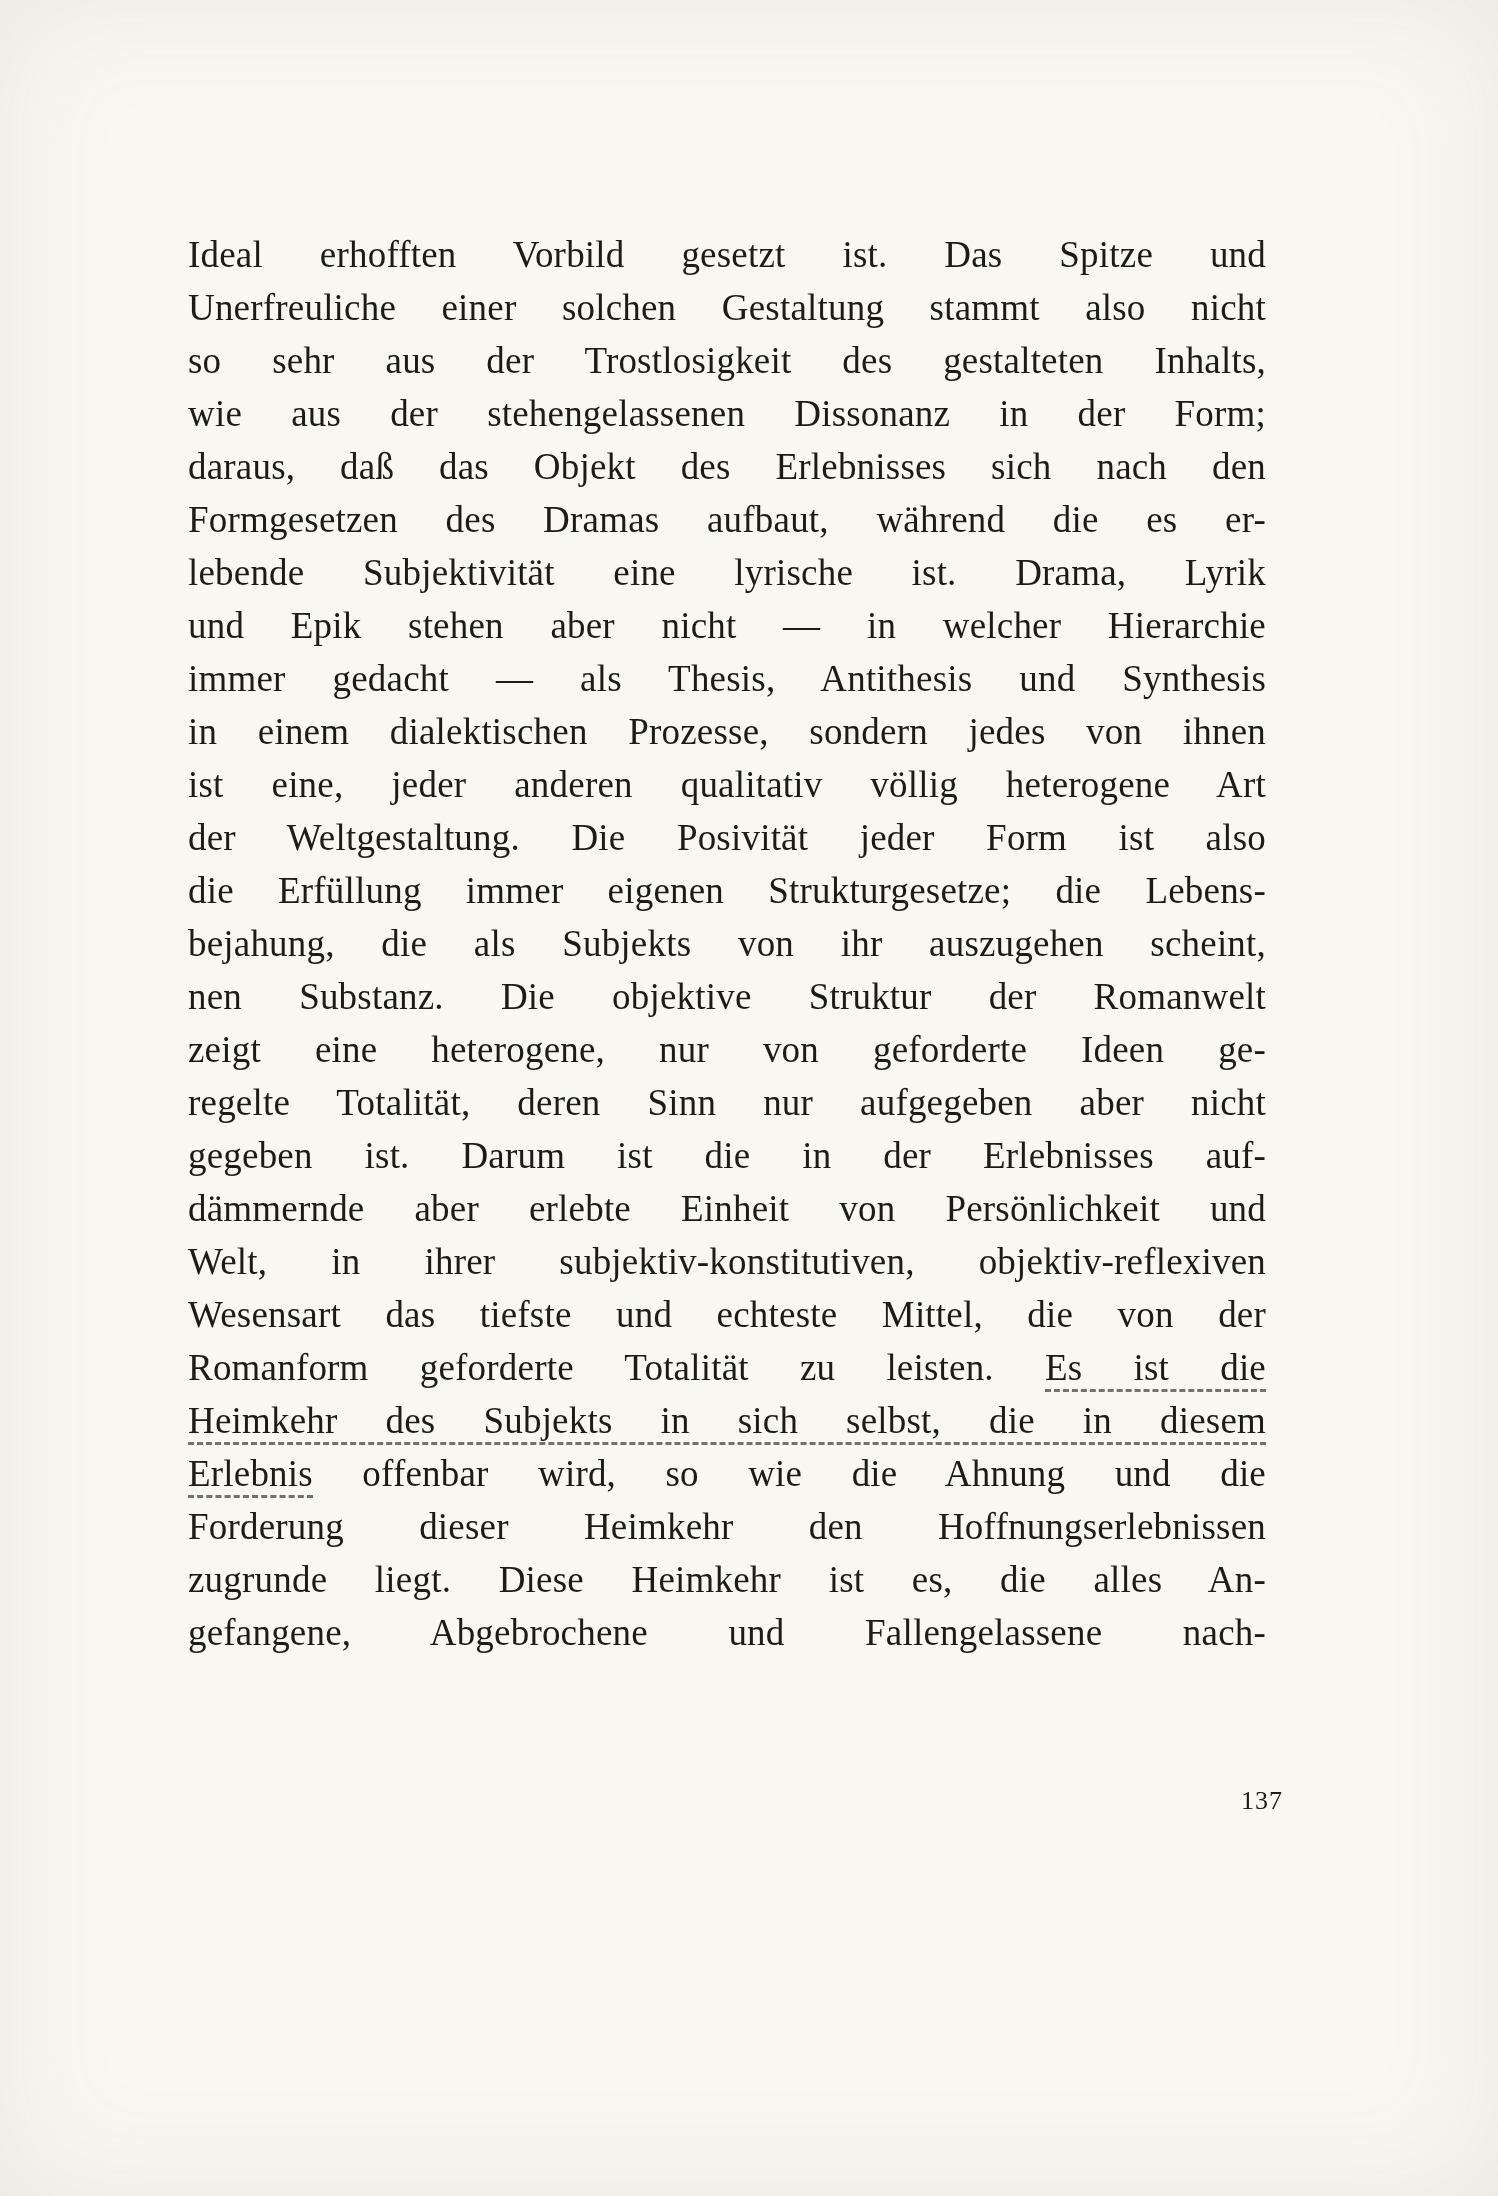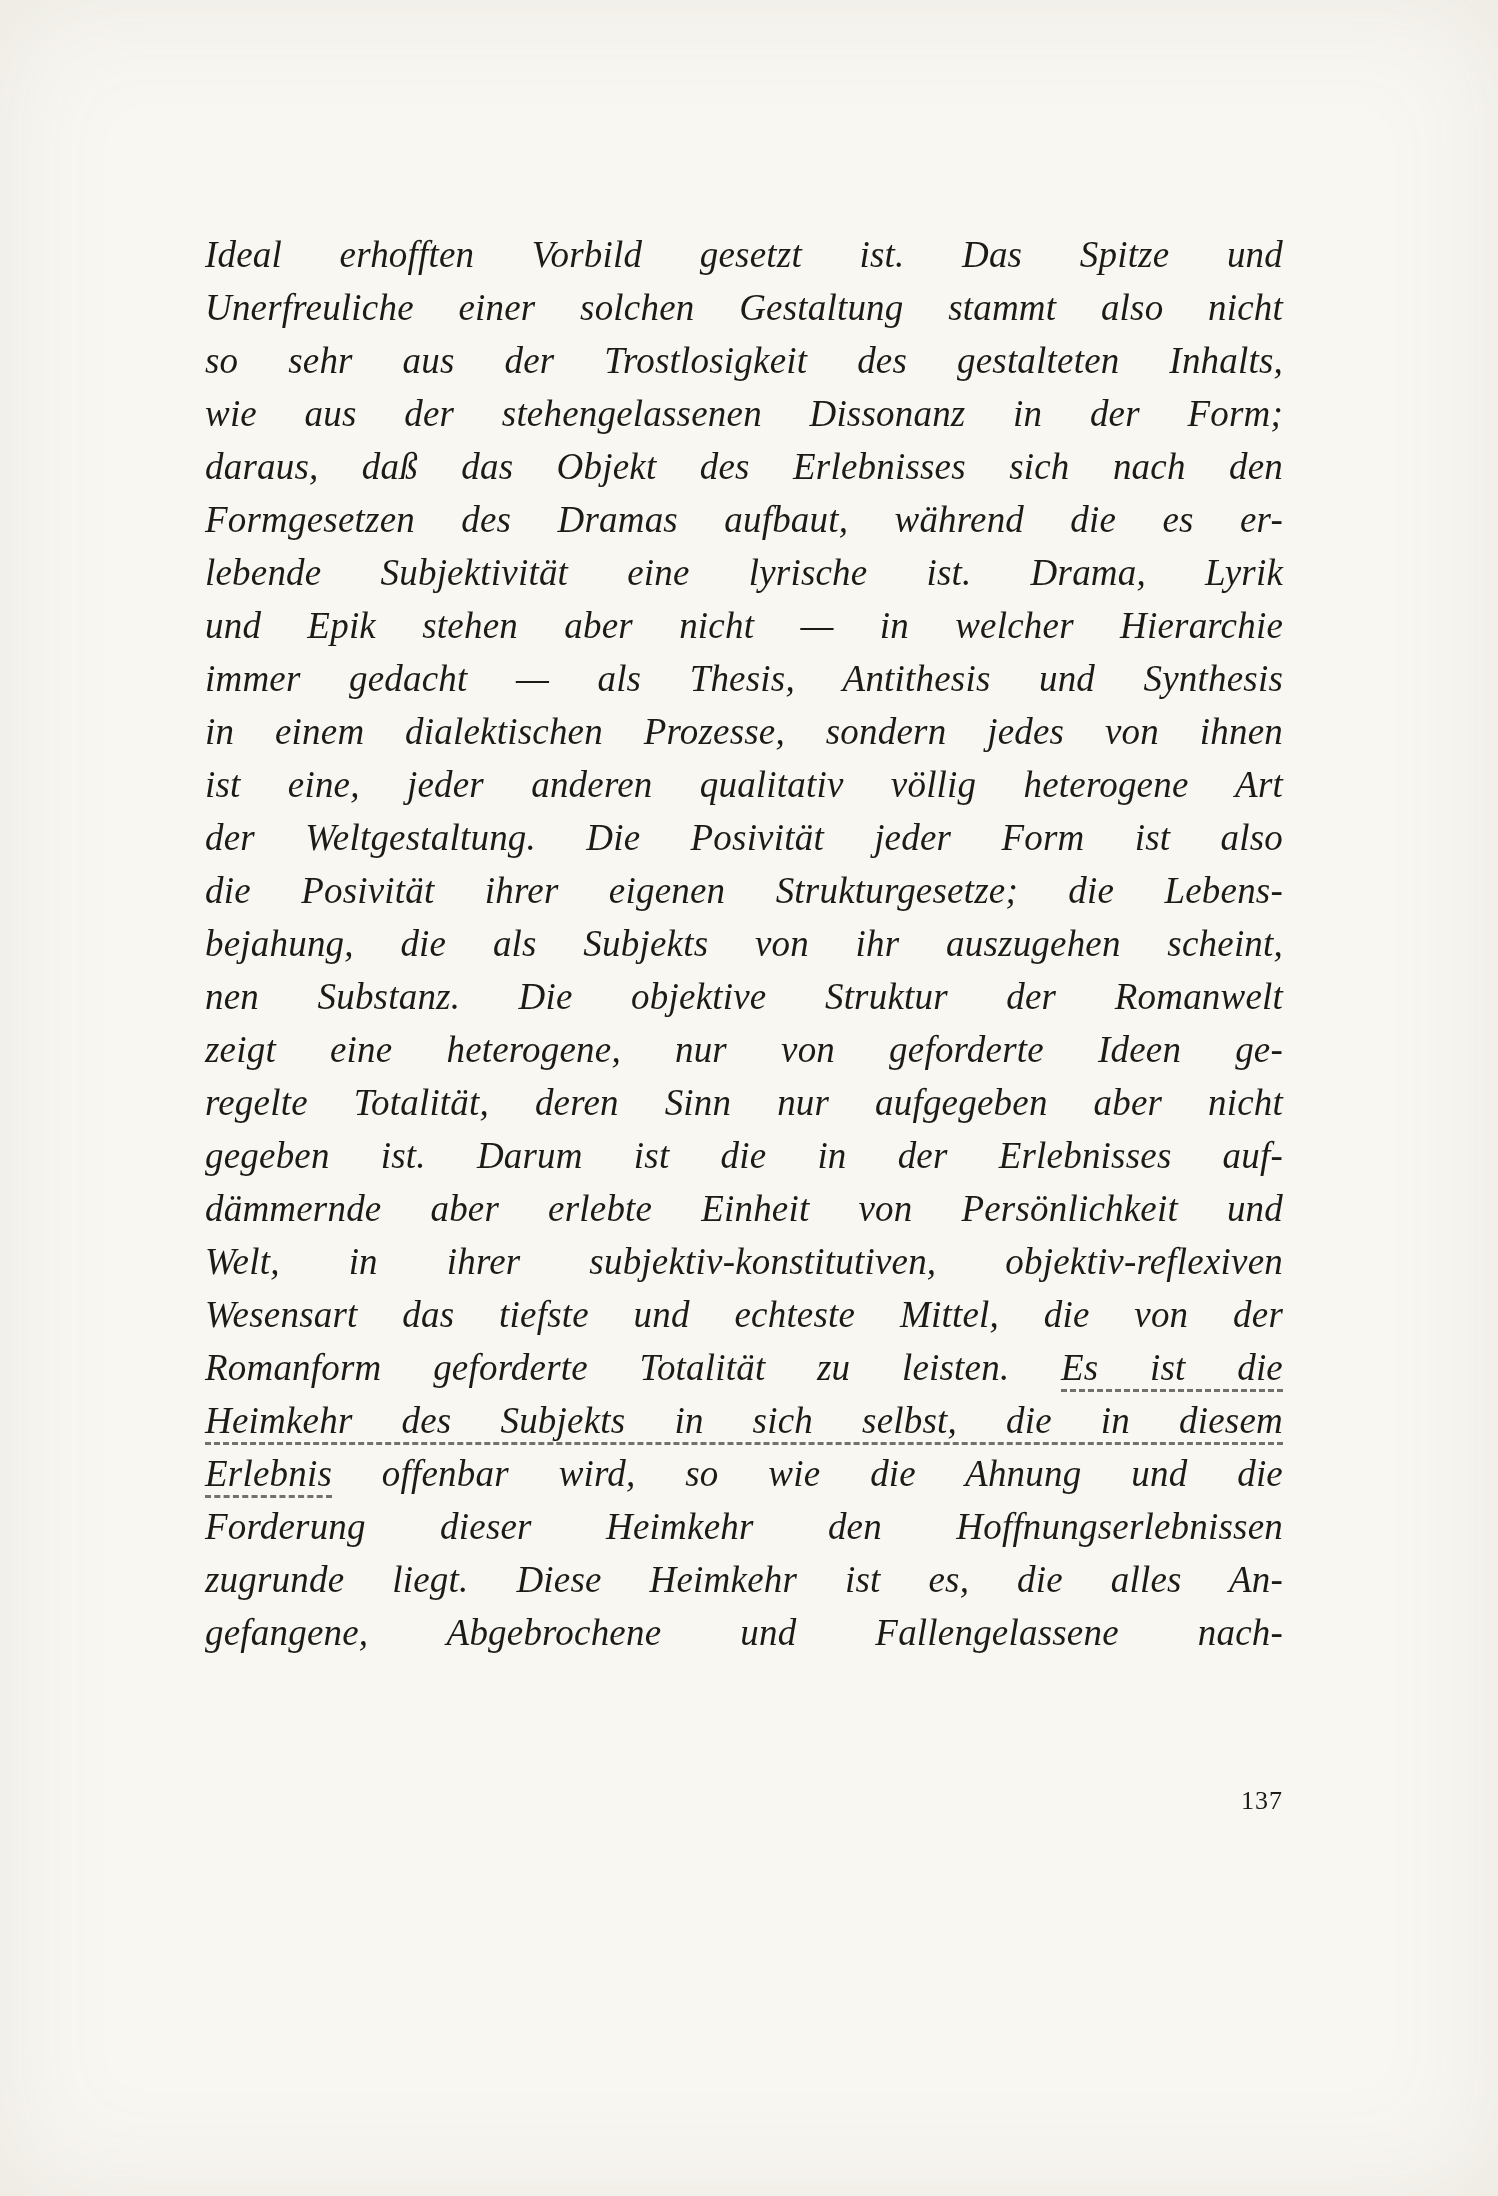--- a/index.html
+++ b/index.html
@@ -19,24 +19,23 @@
   
   .page::before {
     content: "";
     position: absolute;
     inset: 0;
     pointer-events: none;
     box-shadow: inset 0 0 120px rgba(120,110,90,0.10);
   }
   .text-block {
     position: absolute;
-    left: 205px;
+    left: 188px;
     top: 228px;
     width: 1078px;
-    font-style: italic;
   }
   .line {
     font-size: 37px;
     line-height: 53px;
     text-align: justify;
     text-align-last: justify;
     white-space: normal;
     letter-spacing: 0.2px;
   }
   .pencil-underline {
@@ -63,21 +62,21 @@
       <div class="line"><span>so sehr aus der Trostlosigkeit des gestalteten Inhalts,</span></div>
       <div class="line"><span>wie aus der stehengelassenen Dissonanz in der Form;</span></div>
       <div class="line"><span>daraus, daß das Objekt des Erlebnisses sich nach den</span></div>
       <div class="line"><span>Formgesetzen des Dramas aufbaut, während die es er-</span></div>
       <div class="line"><span>lebende Subjektivität eine lyrische ist. Drama, Lyrik</span></div>
       <div class="line"><span>und Epik stehen aber nicht — in welcher Hierarchie</span></div>
       <div class="line"><span>immer gedacht — als Thesis, Antithesis und Synthesis</span></div>
       <div class="line"><span>in einem dialektischen Prozesse, sondern jedes von ihnen</span></div>
       <div class="line"><span>ist eine, jeder anderen qualitativ völlig heterogene Art</span></div>
       <div class="line"><span>der Weltgestaltung. Die Posivität jeder Form ist also</span></div>
-      <div class="line"><span>die Posivität ihrer eigenen Strukturgesetze; die Lebens-</span></div>
+      <div class="line"><span>die Erfüllung immer eigenen Strukturgesetze; die Lebens-</span></div>
       <div class="line"><span>bejahung, die als Subjekts von ihr auszugehen scheint,</span></div>
       <div class="line"><span>nen Substanz. Die objektive Struktur der Romanwelt</span></div>
       <div class="line"><span>zeigt eine heterogene, nur von geforderte Ideen ge-</span></div>
       <div class="line"><span>regelte Totalität, deren Sinn nur aufgegeben aber nicht</span></div>
       <div class="line"><span>gegeben ist. Darum ist die in der Erlebnisses auf-</span></div>
       <div class="line"><span>dämmernde aber erlebte Einheit von Persönlichkeit und</span></div>
       <div class="line"><span>Welt, in ihrer subjektiv-konstitutiven, objektiv-reflexiven</span></div>
       <div class="line"><span>Wesensart das tiefste und echteste Mittel, die von der</span></div>
       <div class="line"><span>Romanform geforderte Totalität zu leisten. </span><span class="pencil-underline">Es ist die</span></div>
       <div class="line"><span class="pencil-underline">Heimkehr des Subjekts in sich selbst, die in diesem</span></div>

